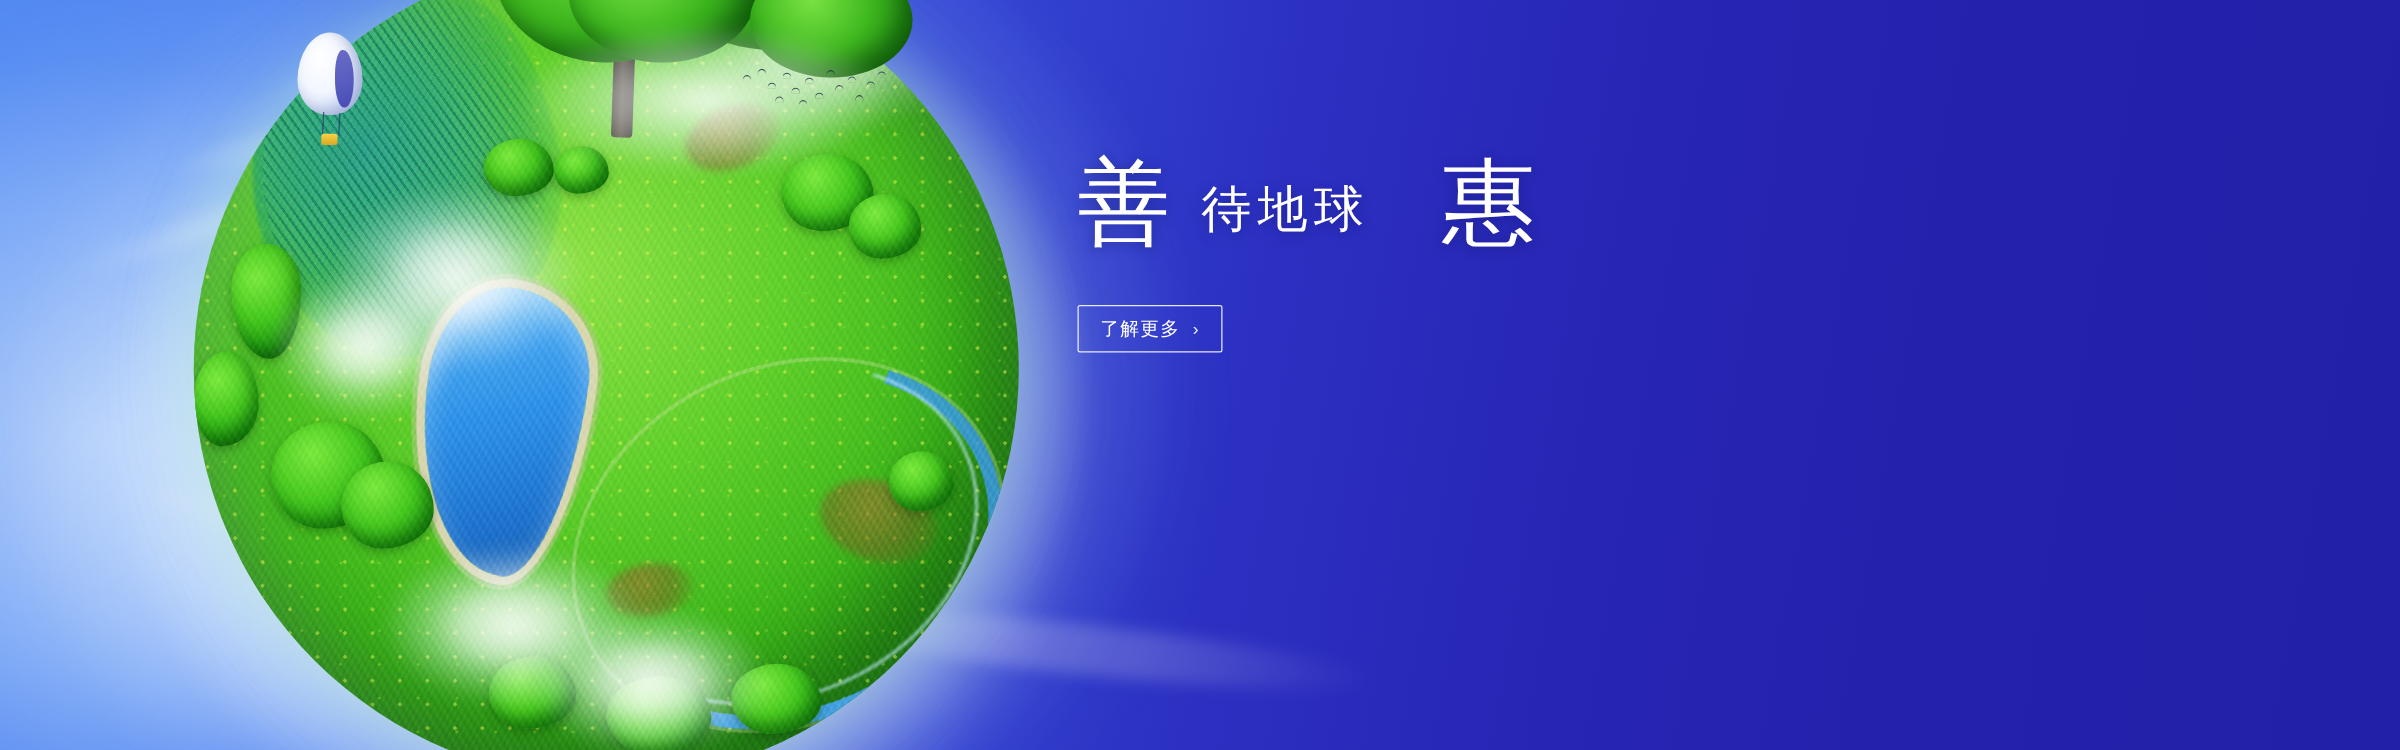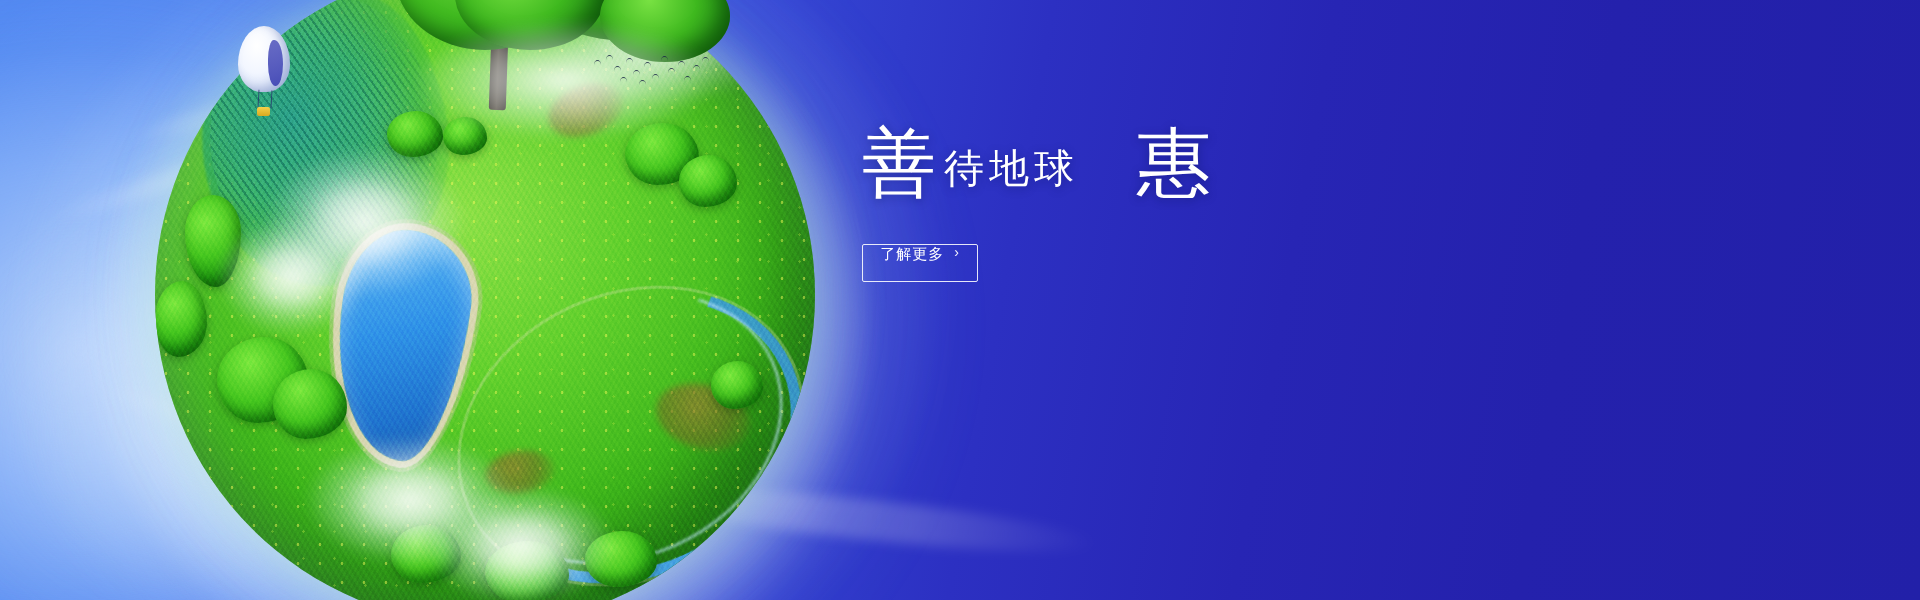--- a/index.html
+++ b/index.html
@@ -379,21 +379,21 @@
     font-weight: 400;
     line-height: 1;
     letter-spacing: 0;
   }
   .hl-small {
     font-family: Liberation Mono, monospace;
     font-size: 40px;
     font-weight: 400;
     line-height: 1;
     letter-spacing: 5px;
-    margin-left: 8px;
+    margin-left: 25px;
     position: relative;
     top: -6px;
   }
   .hl-gap { display: inline-block; width: 58px; }
 
   .subtitle {
     margin-top: 26px;
     font-size: 25px;
     font-weight: 400;
     letter-spacing: 6.5px;
@@ -406,21 +406,21 @@
     font-size: 17px;
     font-weight: 400;
     letter-spacing: 0.6px;
     color: #eef3ff;
     white-space: nowrap;
     text-shadow: 0 1px 5px rgba(10,20,90,0.4);
   }
   .cta {
     margin-top: 26px;
     display: inline-flex;
-    align-items: flex-start;
+    align-items: center;
     justify-content: center;
     gap: 10px;
     width: 116px;
     height: 38px;
     border: 1px solid rgba(255,255,255,0.88);
     border-radius: 2px;
     background: transparent;
     color: #ffffff;
     font-size: 15px;
     letter-spacing: 1px;

